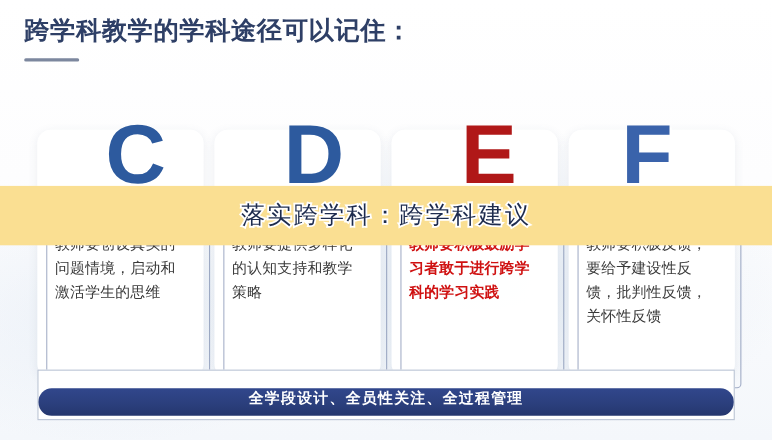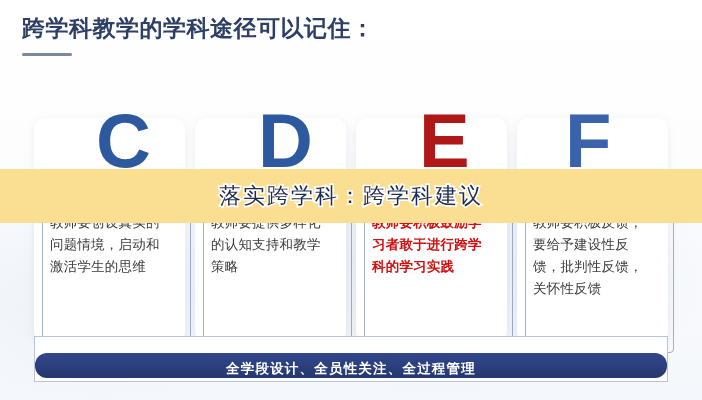--- a/index.html
+++ b/index.html
@@ -135,21 +135,21 @@
     background: #ffffff;
   }
   #bottom-bar {
     position: absolute;
     left: 35px;
     top: 353px;
     width: 632px;
     height: 25px;
     background: linear-gradient(180deg, #31478c 0%, #2b3f7d 55%, #25376e 100%);
     display: flex;
-    align-items: flex-end;
+    align-items: flex-start;
     justify-content: center;
     border-radius: 12px;
   }
   #bottom-bar-text {
     color: #ffffff;
     font-size: 13.5px;
     font-weight: 700;
     letter-spacing: 1.2px;
   }
 

